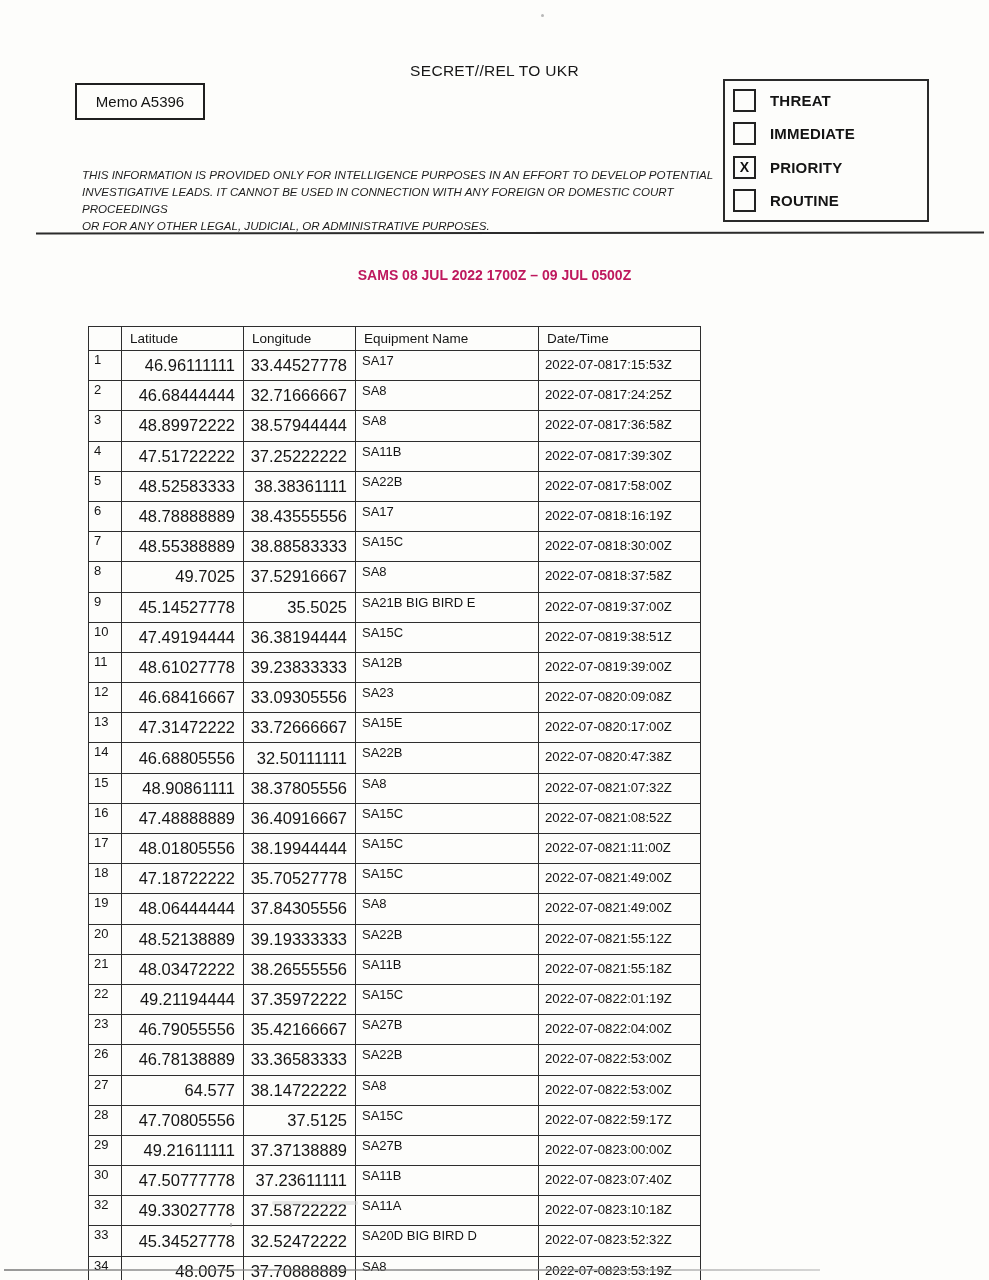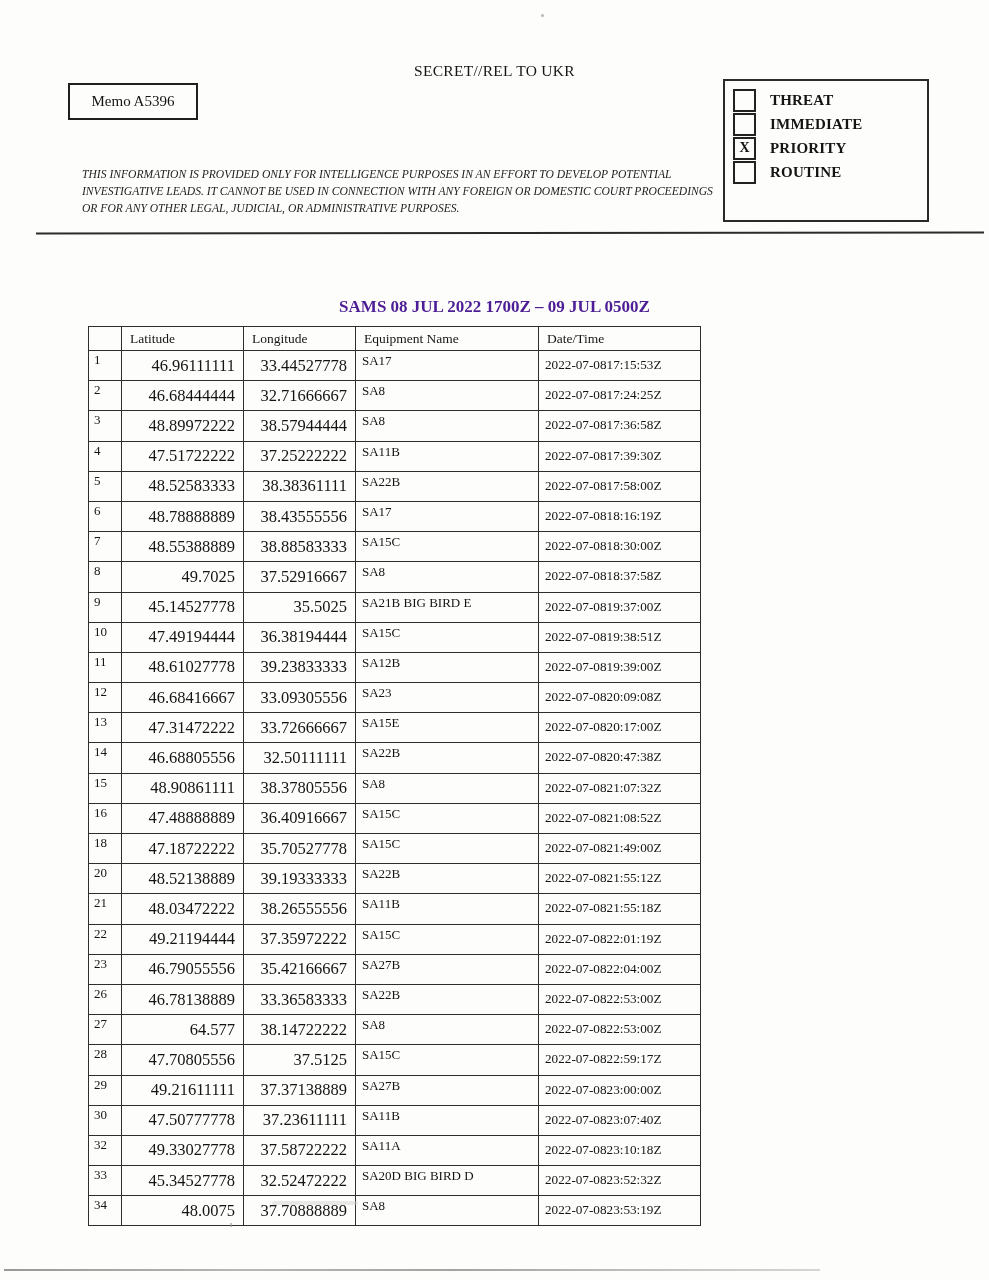--- a/index.html
+++ b/index.html
@@ -2,40 +2,40 @@
 <html><head>
 <meta charset="utf-8">
 <style>
   html,body{margin:0;padding:0;background:#e8e8e8;}
   .page{
     position:relative;
     width:989px;height:1280px;
     margin:0 auto;
     background:#fdfdfb;
     overflow:hidden;
-    font-family:Liberation Serif, serif;
+    font-family:Liberation Sans, sans-serif;
     color:#1c1c1c;
   }
   
   .classification{
     position:absolute;top:62px;left:0;width:100%;
     text-align:center;font-size:15.5px;letter-spacing:.3px;color:#161616;
   }
   
   .memo-box{
-    position:absolute;left:68px;top:83px;width:126px;height:33px;
+    position:absolute;left:75px;top:83px;width:126px;height:33px;
     border:2px solid #1f1f1f;
     display:flex;align-items:center;justify-content:center;
     font-size:15px;color:#141414;
   }
   
   .prec-box{
     position:absolute;left:723px;top:79px;width:194px;height:125px;
     border:2px solid #2a2a2a;
-    display:flex;flex-direction:column;justify-content:flex-start;
+    display:flex;flex-direction:column;justify-content:space-between;
     padding:7px 0 7px 8px;box-sizing:content-box;
   }
   .prec-row{display:flex;align-items:center;height:24px;}
   .prec-cb{
     width:19px;height:19px;border:2px solid #222;
     display:flex;align-items:center;justify-content:center;
     font-size:14px;font-weight:bold;color:#111;flex:0 0 auto;
   }
   .prec-label{margin-left:14px;font-size:15px;font-weight:bold;letter-spacing:.2px;color:#141414;}
   
@@ -44,21 +44,21 @@
     font-style:italic;font-size:11.6px;line-height:17px;color:#1d1d1d;
   }
   
   .rule{
     position:absolute;left:36px;top:232px;width:948px;height:2px;
     background:#2b2b2b;transform:rotate(-0.06deg);
   }
   
   .doc-title{
     position:absolute;top:267px;left:0;width:100%;
-    text-align:center;font-weight:bold;font-size:17px;color:#4c1d95;margin-top:30px;
+    text-align:center;font-weight:bold;font-size:14px;color:#be185d;
   }
   
   .sams-table{
     position:absolute;left:88px;top:326px;width:612px;
     border-collapse:collapse;table-layout:fixed;
   }
   .sams-table th,.sams-table td{
     border:1.5px solid #2e2e2e;
     overflow:hidden;white-space:nowrap;
   }
@@ -257,24 +257,38 @@
           <td class="c4">2022-07-0821:07:32Z</td>
         </tr>
         <tr>
           <td class="c0">16</td>
           <td class="c1">47.48888889</td>
           <td class="c2">36.40916667</td>
           <td class="c3">SA15C</td>
           <td class="c4">2022-07-0821:08:52Z</td>
         </tr>
         <tr>
+          <td class="c0">17</td>
+          <td class="c1">48.01805556</td>
+          <td class="c2">38.19944444</td>
+          <td class="c3">SA15C</td>
+          <td class="c4">2022-07-0821:11:00Z</td>
+        </tr>
+        <tr>
           <td class="c0">18</td>
           <td class="c1">47.18722222</td>
           <td class="c2">35.70527778</td>
           <td class="c3">SA15C</td>
+          <td class="c4">2022-07-0821:49:00Z</td>
+        </tr>
+        <tr>
+          <td class="c0">19</td>
+          <td class="c1">48.06444444</td>
+          <td class="c2">37.84305556</td>
+          <td class="c3">SA8</td>
           <td class="c4">2022-07-0821:49:00Z</td>
         </tr>
         <tr>
           <td class="c0">20</td>
           <td class="c1">48.52138889</td>
           <td class="c2">39.19333333</td>
           <td class="c3">SA22B</td>
           <td class="c4">2022-07-0821:55:12Z</td>
         </tr>
         <tr>

